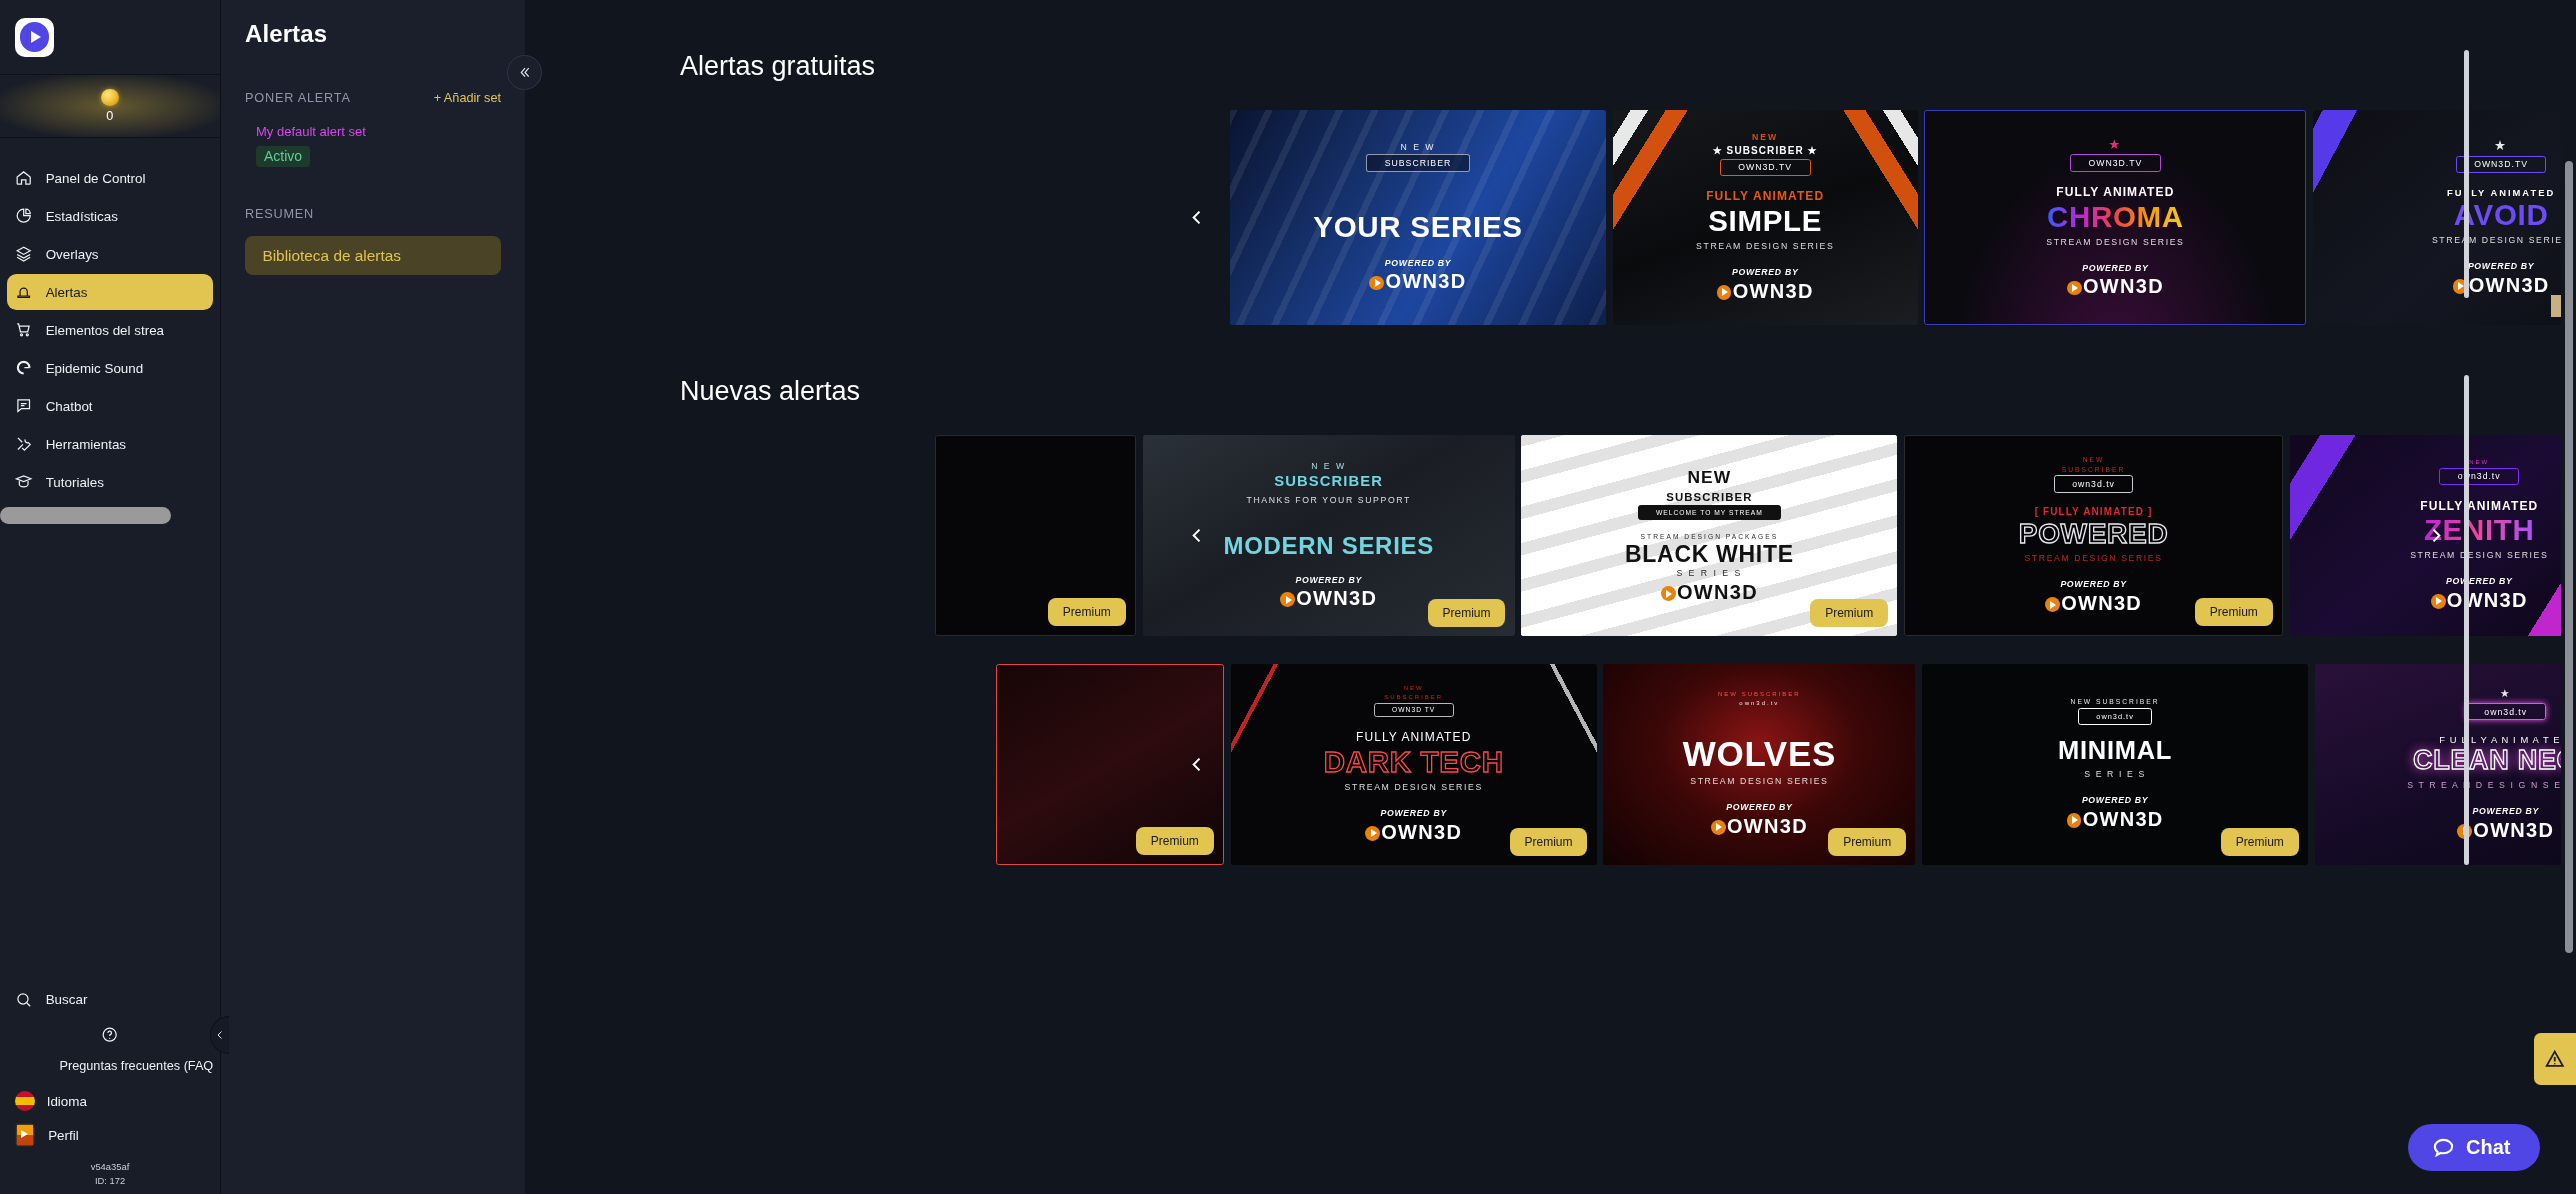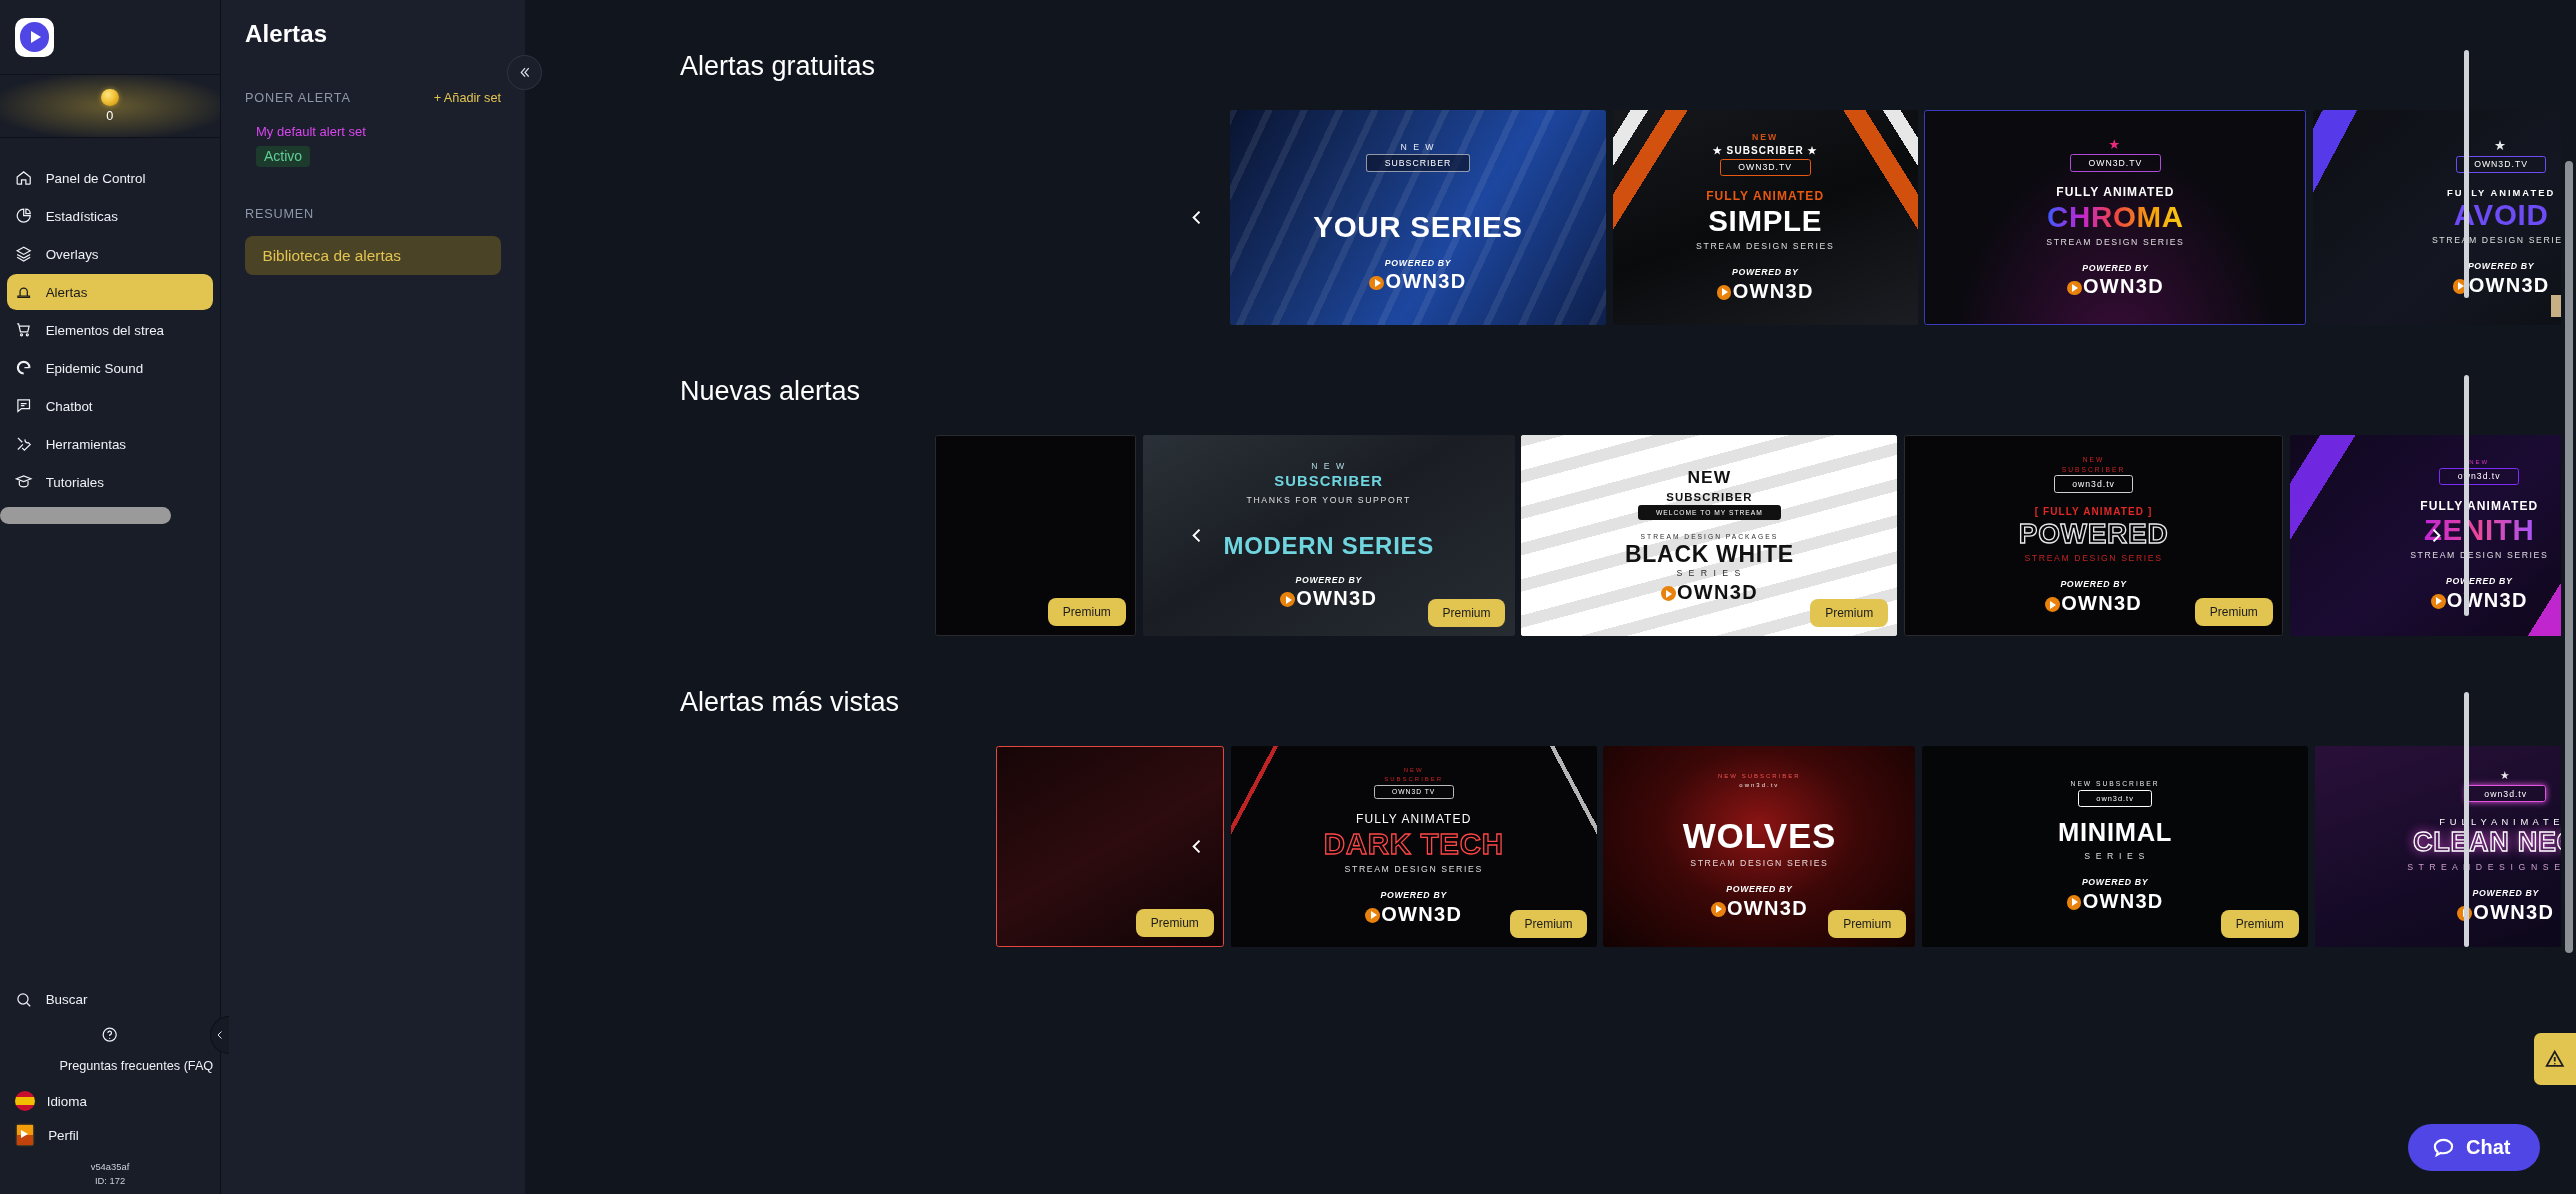--- a/index.html
+++ b/index.html
@@ -580,21 +580,20 @@
               </div>
               <div class="pill">Premium</div>
             </div>
 
           </div>
           <div class="row-scroll" style="top:-60px;height:241px;right:107px;"></div>
         </div>
       </div>
 
       <div class="row-block row3">
-        <div class="row-title">Alertas más vistas</div>
         <div class="carousel">
           <div class="nav-arrow" style="left:657px;">
             <svg viewBox="0 0 24 24" width="20" height="20">
                 <path d="M15 5l-7 7 7 7"></path>
               </svg>
           </div>
           <div class="track" style="padding-left:470px;">
 
             <div class="card bg-brave" style="width:228px;height:201px;">
               <div class="pill">Premium</div>

